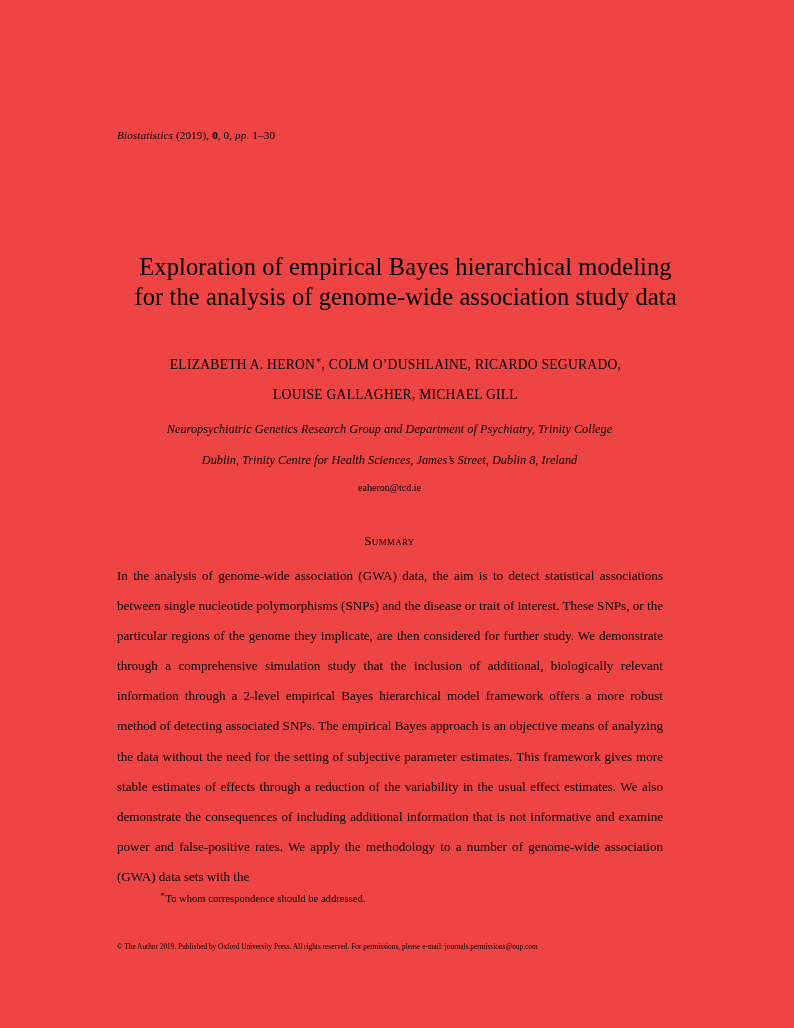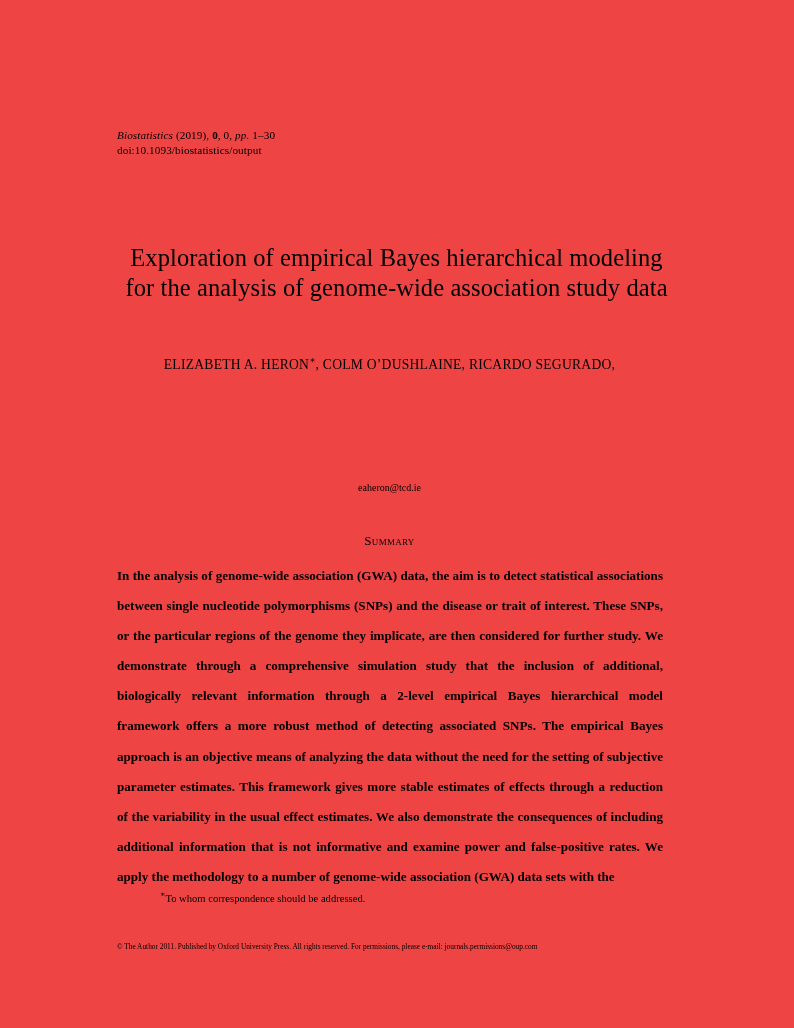--- a/index.html
+++ b/index.html
@@ -45,28 +45,28 @@
   
   .title {
     position: absolute;
     left: 117px;
     top: 236px;
     width: 545px;
     text-align: center;
     font-size: 24.5px;
     line-height: 30px;
     font-weight: normal;
-    margin: 7px;
+    margin: 16px;
     letter-spacing: 0.1px;
   }
 
   
   .authors {
     position: absolute;
-    left: 117px;
+    left: 123px;
     top: 350px;
     width: 545px;
     text-align: center;
     font-size: 13.6px;
     line-height: 30px;
     letter-spacing: 0.25px;
   }
   .authors .aline { display: block; }
   .authors sup {
     font-size: 9px;
@@ -115,21 +115,20 @@
   
   .abstract {
     position: absolute;
     left: 117px;
     top: 561px;
     width: 546px;
     text-align: justify;
     font-size: 13.1px;
     line-height: 30.1px;
     text-justify: inter-word;
-    font-weight: bold;
   }
   .abstract p {
     margin: 0;
     text-align: justify;
   }
 
   
   .footnote {
     position: absolute;
     left: 130px;
@@ -157,35 +156,39 @@
     white-space: nowrap;
   }
 </style>
 </head>
 <body>
 
 <div class="page">
 
   <div class="journal-head">
     <span><span class="jname">Biostatistics</span><span> (2019), </span><span class="vol">0</span><span>, 0, </span><span class="pp">pp.</span><span> 1–30</span></span>
-    <span class="doi-line">doi:10.1093/biostatistics/output</span>
   </div>
 
   <h1 class="title">Exploration of empirical Bayes hierarchical modeling for the analysis of genome-wide association study data</h1>
 
   <div class="authors">
     <span class="aline"><span>ELIZABETH A. HERON</span><sup>∗</sup><span>, COLM O’DUSHLAINE, RICARDO SEGURADO,</span></span>
+    <span class="aline">LOUISE GALLAGHER, MICHAEL GILL</span>
   </div>
 
+  <div class="affiliation">
+    <span class="affline">Neuropsychiatric Genetics Research Group and Department of Psychiatry, Trinity College</span>
+    <span class="affline">Dublin, Trinity Centre for Health Sciences, James’s Street, Dublin 8, Ireland</span>
+  </div>
 
   <div class="email">eaheron@tcd.ie</div>
 
   <h2 class="summary-heading">Summary</h2>
 
   <div class="abstract">
     <p>In the analysis of genome-wide association (GWA) data, the aim is to detect statistical associations between single nucleotide polymorphisms (SNPs) and the disease or trait of interest. These SNPs, or the particular regions of the genome they implicate, are then considered for further study. We demonstrate through a comprehensive simulation study that the inclusion of additional, biologically relevant information through a 2-level empirical Bayes hierarchical model framework offers a more robust method of detecting associated SNPs. The empirical Bayes approach is an objective means of analyzing the data without the need for the setting of subjective parameter estimates. This framework gives more stable estimates of effects through a reduction of the variability in the usual effect estimates. We also demonstrate the consequences of including additional information that is not informative and examine power and false-positive rates. We apply the methodology to a number of genome-wide association (GWA) data sets with the</p>
   </div>
 
   <div class="footnote"><sup>∗</sup><span>To whom correspondence should be addressed.</span></div>
 
-  <div class="copyright">© The Author 2011. Published by Oxford University Press. All rights reserved. For permissions, please e-mail: journals.permissions@oup.com</div>
+  <div class="copyright">© The Author 2019. Published by Oxford University Press. All rights reserved. For permissions, please e-mail: journals.permissions@oup.com</div>
 
 </div>
 
 </body></html>

